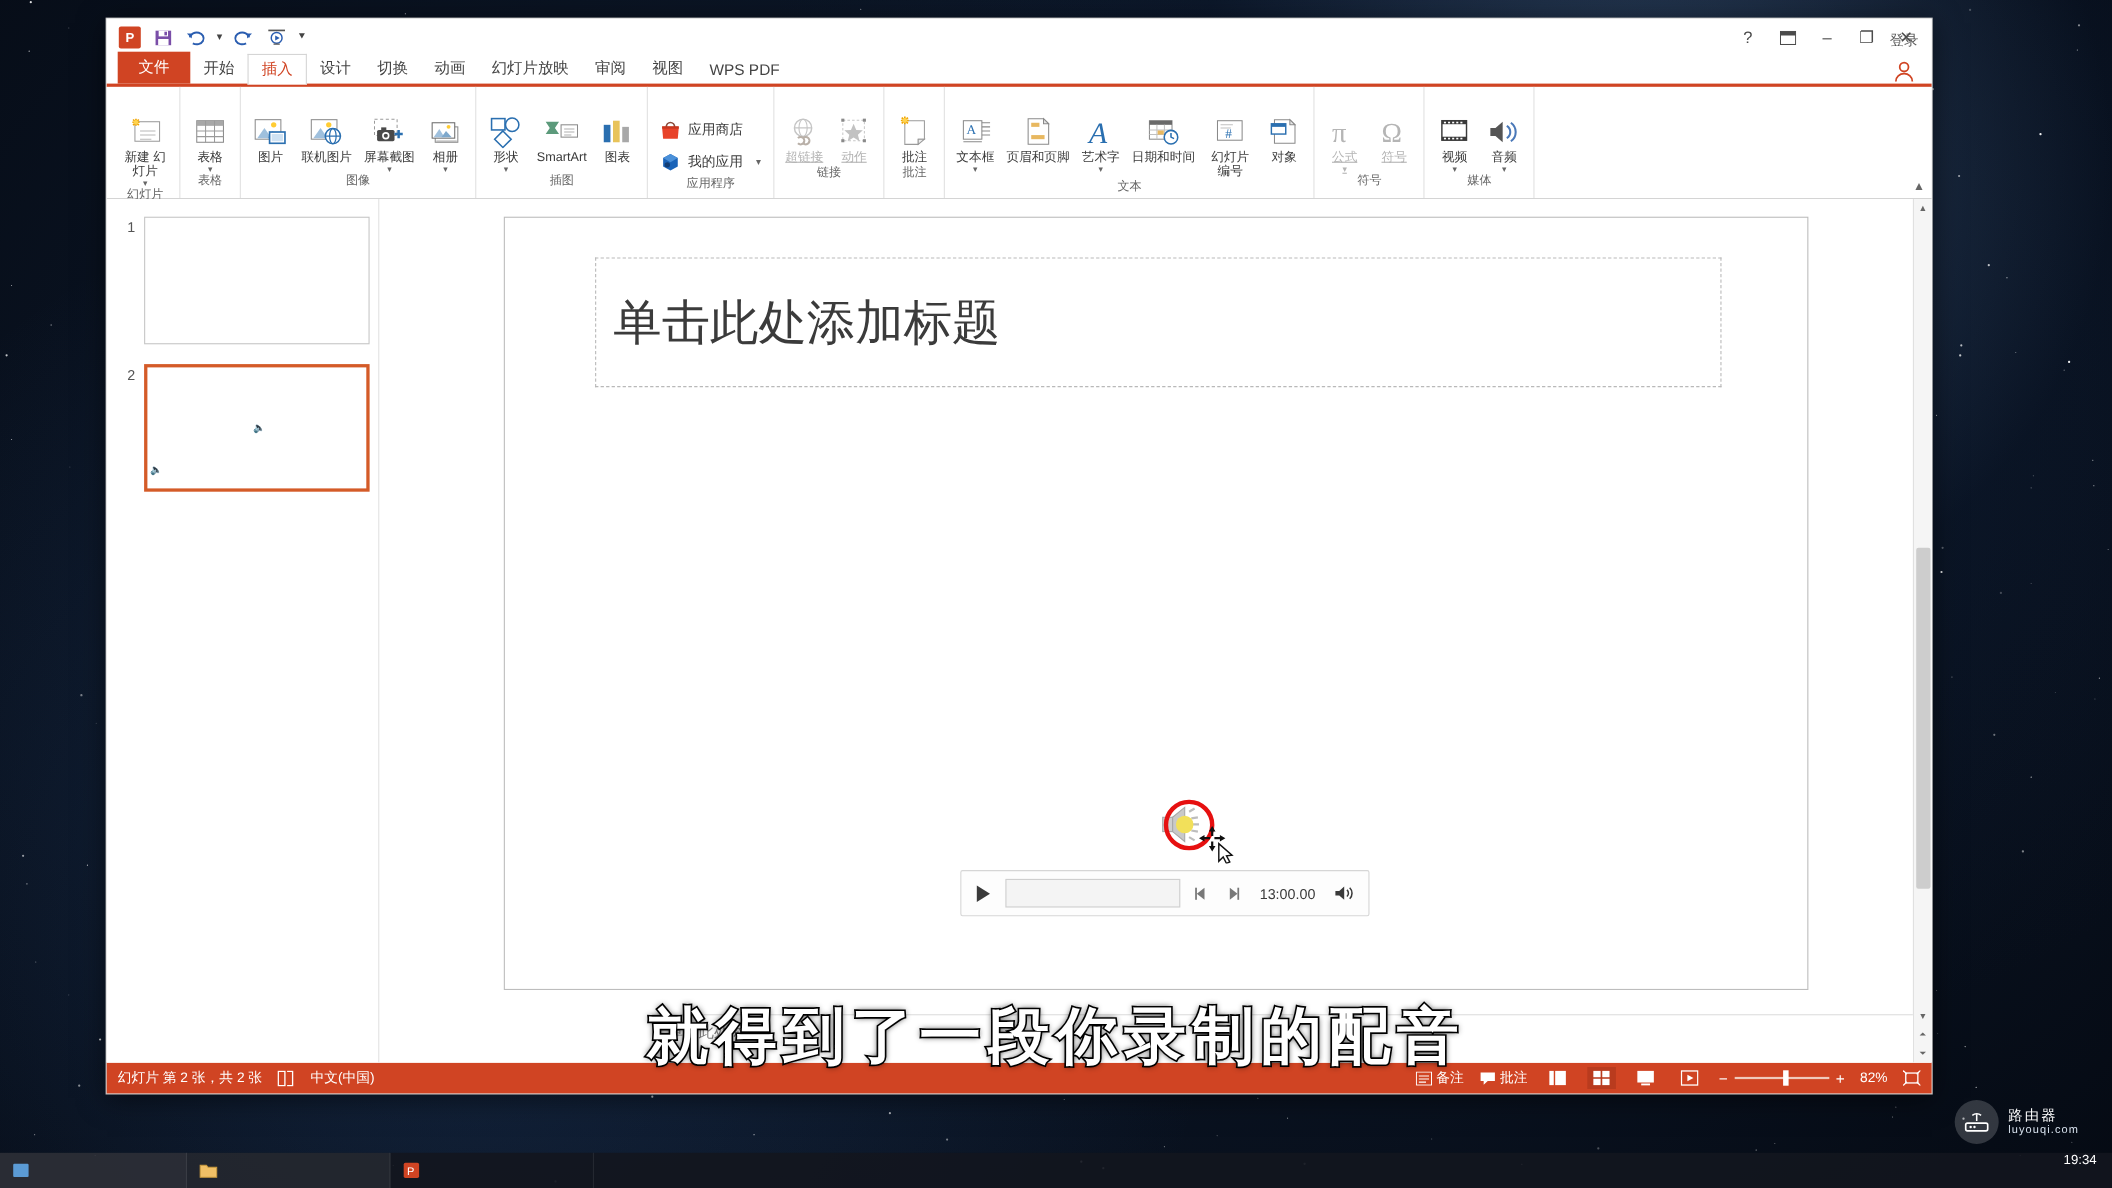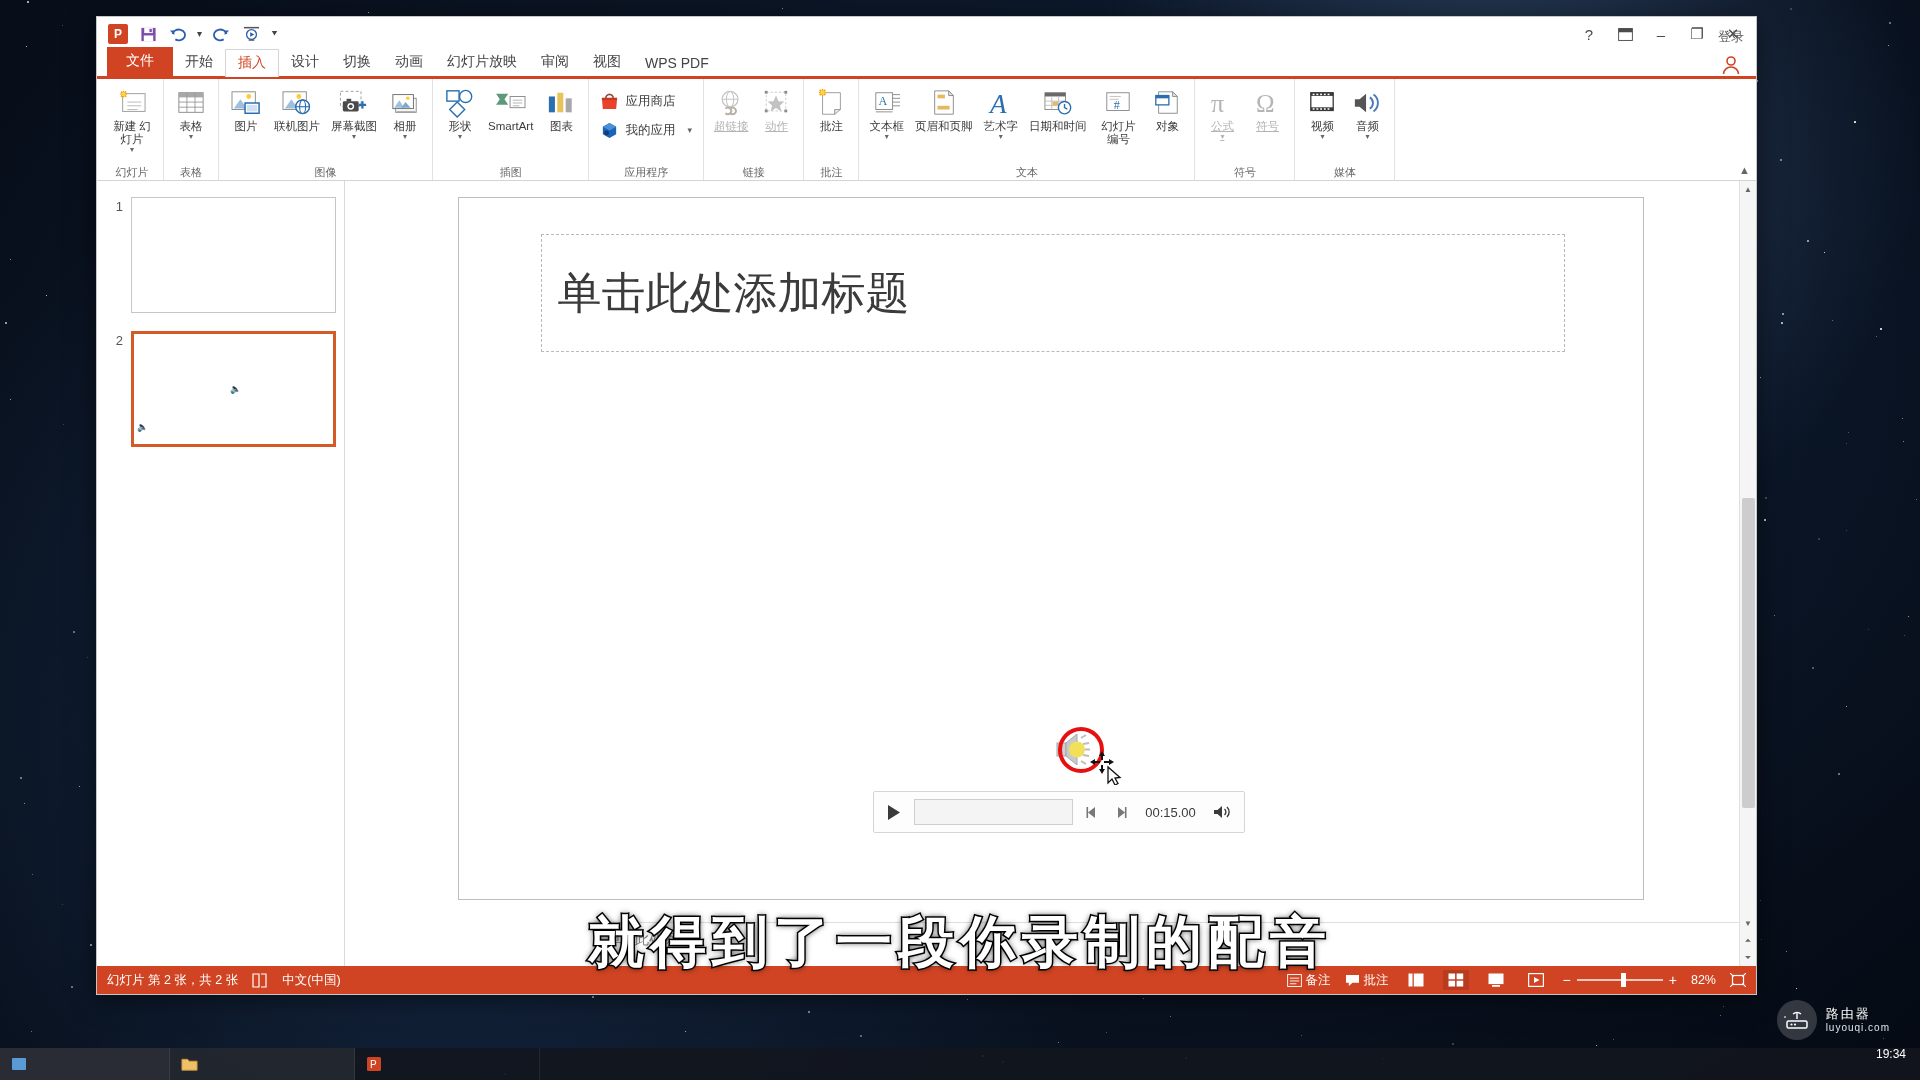--- a/index.html
+++ b/index.html
@@ -47,21 +47,21 @@
   .tab { font-size:14px; color:#444; padding:4px 12px 5px; cursor:pointer; white-space:nowrap; }
   .tab.file { background:#d04423; color:#fff; padding:5px 19px 6px; }
   .tab.active { color:#d04423; border:1px solid #d5d5d5; border-bottom:none; background:#fff;
                 position:relative; top:1px; }
   .signin { margin-left:auto; display:flex; align-items:center; gap:8px; padding-right:12px;flex-direction:column; }
   .signin span { font-size:13px; color:#555; cursor:pointer; }
   .user-ico { width:22px; height:22px; color:#d04423; }
   
   .ribbon { height:102px; background:#fff; border-bottom:1px solid #d4d4d4;
             display:flex; align-items:stretch; position:relative; padding-left:4px; }
-  .rgroup { display:flex; flex-direction:column; border-right:1px solid #e2e2e2; padding:0 5px; }
+  .rgroup { display:flex; flex-direction:column; border-right:1px solid #e2e2e2; padding:17px 5px; }
   .rgroup:last-of-type { border-right:none; }
   .ritems { flex:1; display:flex; align-items:flex-start; gap:1px; padding-top:5px; }
   .glabel { font-size:11px; color:#666; text-align:center; height:15px; line-height:15px; }
   .ritem { width:auto; min-width:44px; display:flex; flex-direction:column; align-items:center;
            padding:2px 5px 0; cursor:pointer; border-radius:2px; }
   .ritem .ico { height:34px; display:flex; align-items:center; justify-content:center; }
   .ritem .lbl { font-size:11.5px; color:#3b3b3b; line-height:13px; text-align:center; white-space:nowrap; }
   .ritem .lbl.two { white-space:normal; width:42px; }
   .ritem .carat { font-size:8px; color:#666; line-height:7px; }
   .ritem.dim .lbl, .ritem.dim .carat { color:#b4b4b4;text-decoration:underline; }
@@ -1015,21 +1015,21 @@
                 <path d="M10 1 L3 6.5 L10 12 Z" fill="#787878"></path>
                 <rect x="1.5" y="1" width="1.6" height="11" fill="#787878"></rect>
               </svg>
           </div>
           <div class="mb-step">
             <svg width="14" height="13" viewBox="0 0 14 13">
                 <path d="M4 1 L11 6.5 L4 12 Z" fill="#787878"></path>
                 <rect x="10.9" y="1" width="1.6" height="11" fill="#787878"></rect>
               </svg>
           </div>
-          <div class="mb-time">00:15.00</div>
+          <div class="mb-time">13:00.00</div>
           <div class="mb-vol">
             <svg width="20" height="16" viewBox="0 0 20 16">
                 <path d="M1 6 L4.5 6 L9 2 L9 14 L4.5 10 L1 10 Z" fill="#3a3a3a"></path>
                 <path d="M11.5 5 a4 4 0 0 1 0 6" fill="none" stroke="#3a3a3a" stroke-width="1.4"></path>
                 <path d="M14 3 a7 7 0 0 1 0 10" fill="none" stroke="#3a3a3a" stroke-width="1.4"></path>
               </svg>
           </div>
         </div>
 
       </div>

